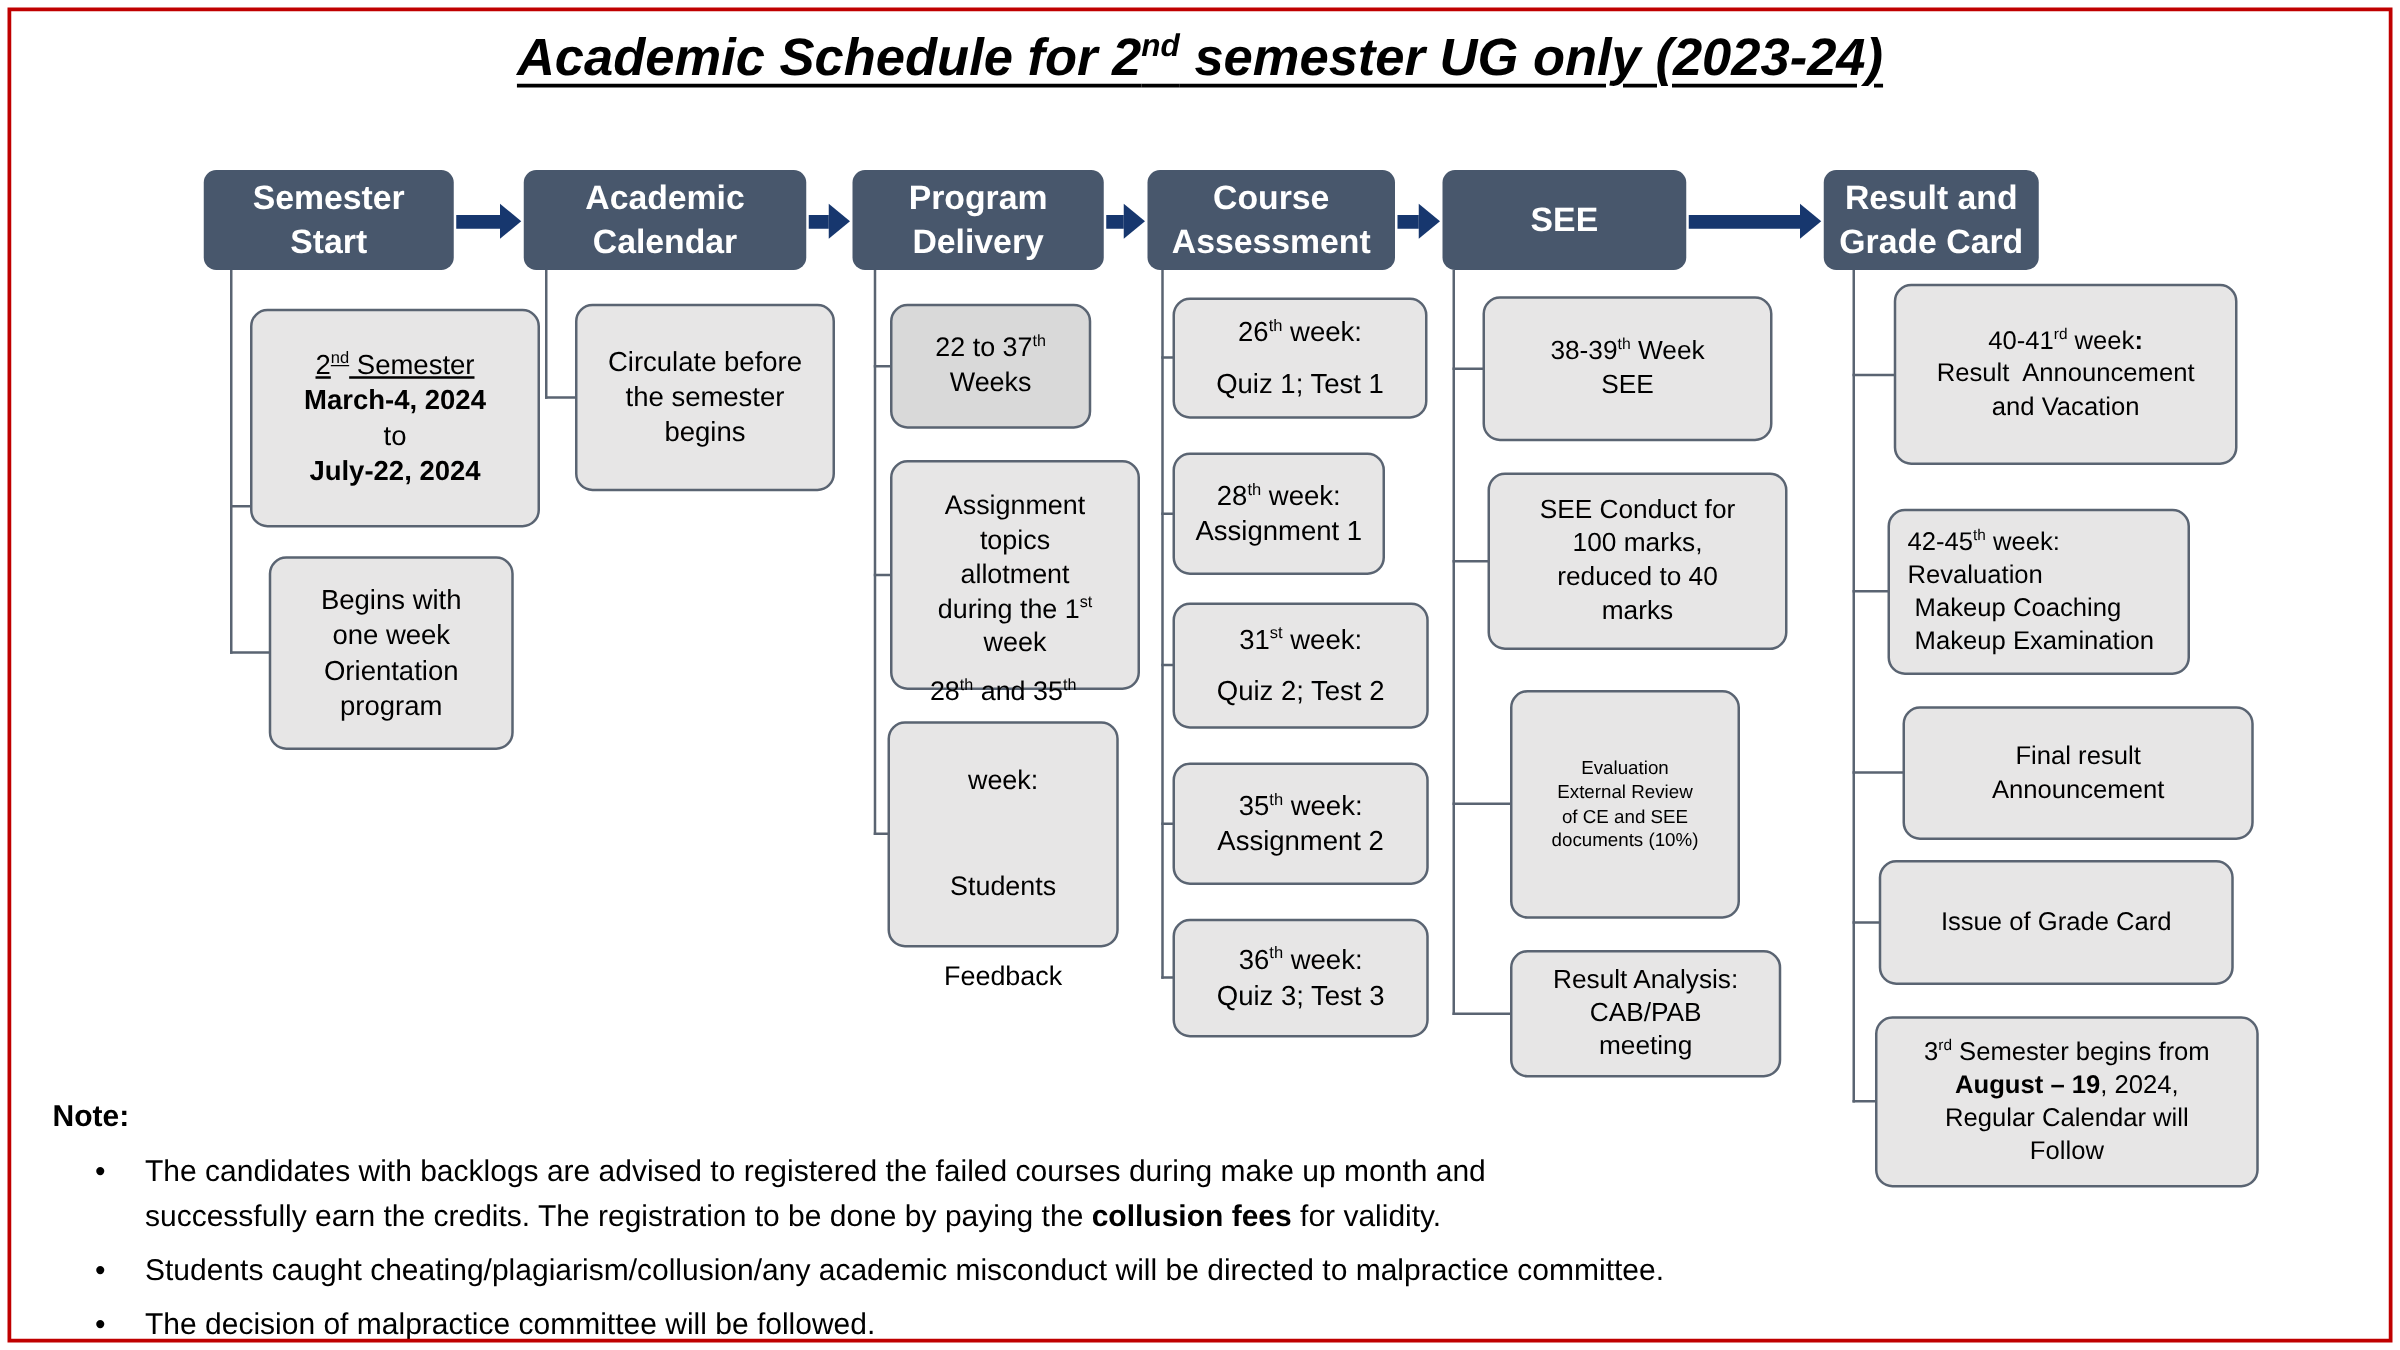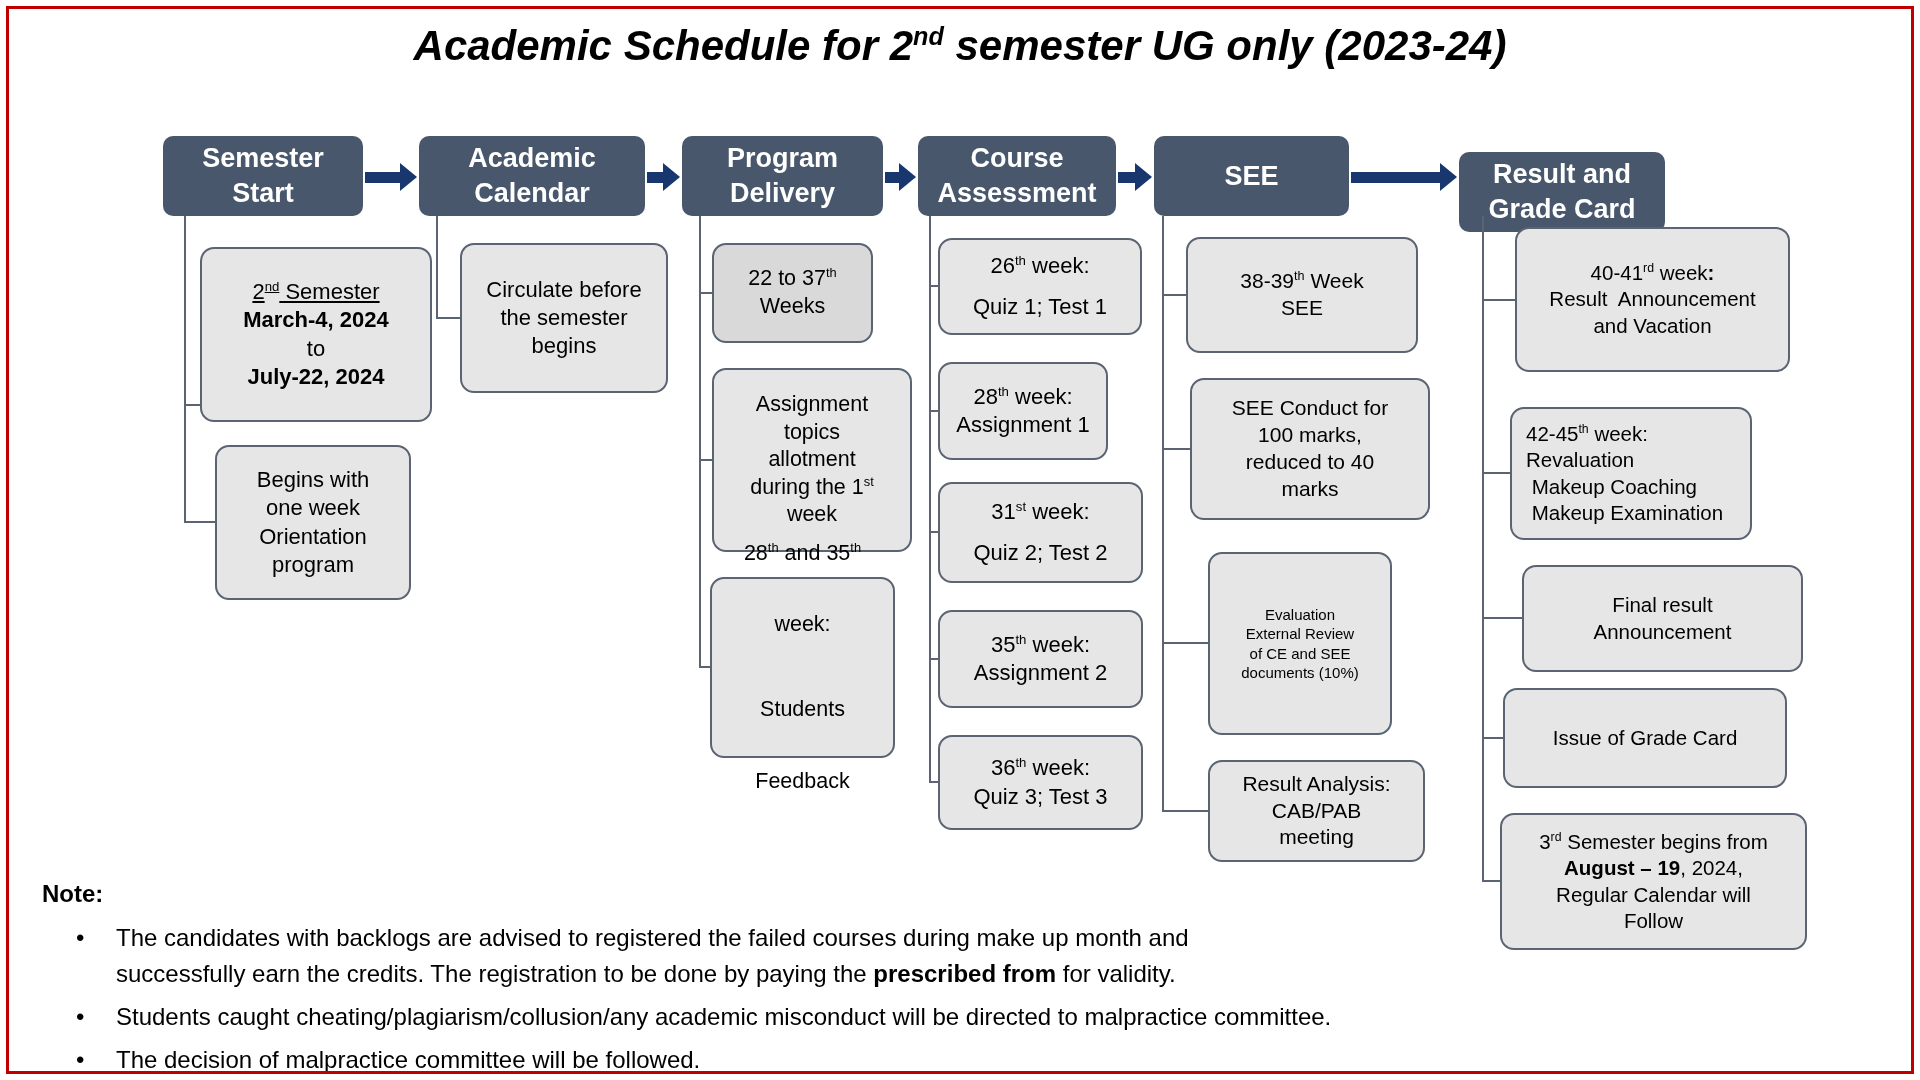--- a/index.html
+++ b/index.html
@@ -5,21 +5,21 @@
   html,body{margin:0;padding:0;background:#ffffff;}
   .slide{
     position:relative;width:1920px;height:1080px;background:#ffffff;
     font-family:"Liberation Sans",sans-serif;color:#000;overflow:hidden;
   }
   .slide-border{position:absolute;inset:6px;border:3px solid var(--border-color,#C00000);pointer-events:none;z-index:50;}
   .slide-title{
     position:absolute;top:22px;left:0;width:100%;text-align:center;
     font-size:42px;font-weight:bold;font-style:italic;
   }
-  .slide-title .inner{text-underline-offset:7px;text-decoration-thickness:3px;}
+  .slide-title .inner{text-decoration:underline;text-underline-offset:7px;text-decoration-thickness:3px;}
   .sup{font-size:60%;vertical-align:super;line-height:0;}
   .b{font-weight:bold;}
   .u{text-decoration:underline;}
   .flow-header{
     position:absolute;height:80px;border-radius:10px;background:var(--header-fill,#48576C);
     color:#fff;font-weight:bold;font-size:27px;line-height:1.28;
     display:flex;flex-direction:column;align-items:center;justify-content:center;text-align:center;
   }
   .flow-arrow{position:absolute;top:163px;height:28px;display:flex;align-items:center;}
   .flow-arrow .bar{flex:1;height:11px;background:var(--arrow-color,#17376E);}
@@ -163,21 +163,21 @@
         <div class="line"><span>Evaluation</span></div>
         <div class="line"><span>External Review</span></div>
         <div class="line"><span>of CE and SEE</span></div>
         <div class="line"><span>documents (10%)</span></div>
       </div>
       <div class="flow-box" style="left: 1208px; top: 760px; width: 217px; height: 102px; font-size: 21px;">
         <div class="line"><span>Result Analysis:</span></div>
         <div class="line"><span>CAB/PAB</span></div>
         <div class="line"><span>meeting</span></div>
       </div>
-      <div class="flow-header" style="left: 1459px; top: 152px; width: 206px;">
+      <div class="flow-header" style="left: 1459px; top: 136px; width: 172px;">
         <div class="line">Result and</div>
         <div class="line">Grade Card</div>
       </div>
       <div class="flow-box" style="left: 1515px; top: 227px; width: 275px; height: 145px; font-size: 20.5px;">
         <div class="line"><span>40-41</span><span class="sup">rd</span><span> week</span><span class="b ">:</span></div>
         <div class="line"><span>Result  Announcement</span></div>
         <div class="line"><span>and Vacation</span></div>
       </div>
       <div class="flow-box left" style="left: 1510px; top: 407px; width: 242px; height: 133px; font-size: 20.5px;">
         <div class="line"><span>42-45</span><span class="sup">th</span><span> week:</span></div>
@@ -218,21 +218,21 @@
         <div class="bar"></div>
         <div class="head"></div>
       </div>
     </div>
   <div class="note">
     <div class="note-label">Note:</div>
     <div id="note-bullets">
         <div class="note-bullet">
           <span class="bullet-marker">•</span>
           <div class="line"><span>The candidates with backlogs are advised to registered the failed courses during make up month and</span></div>
-          <div class="line"><span>successfully earn the credits. The registration to be done by paying the </span><span class="b ">prescribed from</span><span> for validity.</span></div>
+          <div class="line"><span>successfully earn the credits. The registration to be done by paying the </span><span class="b ">collusion fees</span><span> for validity.</span></div>
         </div>
         <div class="note-bullet">
           <span class="bullet-marker">•</span>
           <div class="line"><span>Students caught cheating/plagiarism/collusion/any academic misconduct will be directed to malpractice committee.</span></div>
         </div>
         <div class="note-bullet">
           <span class="bullet-marker">•</span>
           <div class="line"><span>The decision of malpractice committee will be followed.</span></div>
         </div>
       </div>

